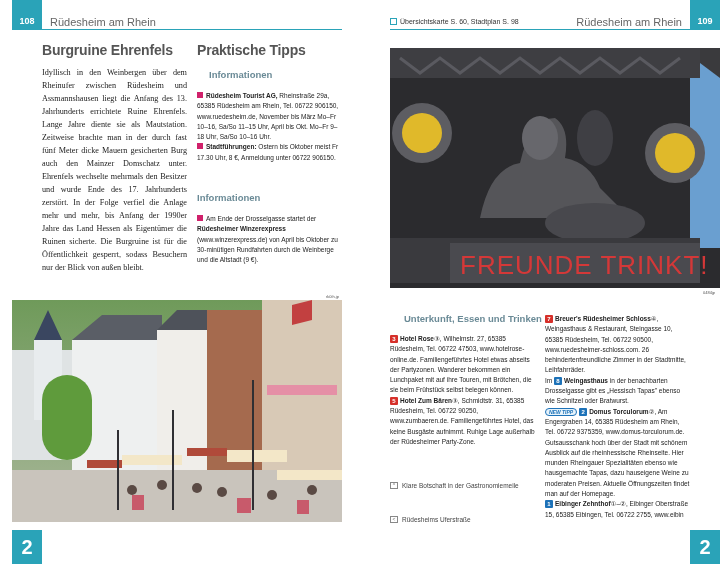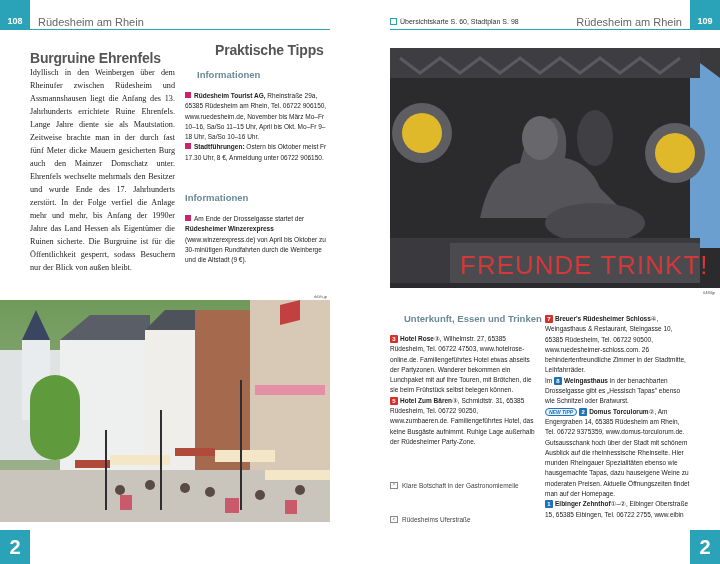--- a/index.html
+++ b/index.html
@@ -1,20 +1,20 @@
 <!DOCTYPE html>
 <html><head>
 <meta charset="utf-8">
 <style>
   * { box-sizing: border-box; margin: 0; padding: 0; }
   html, body { width: 720px; height: 564px; overflow: hidden; background: #fff; }
   body { position: relative; font-family: "Liberation Sans", sans-serif; color: #222; }
 
   .page { position: absolute; top: 0; height: 564px; width: 360px; background: #fff; }
-  .page-left { left: 0; }
+  .page-left { left: 12px; }
   .page-right { left: 360px; }
 
   
   .pnum-tab { position: absolute; top: 0; width: 30px; height: 30px; background: #2aa3b8; color: #fff;
     font-size: 9px; font-weight: bold; display: flex; align-items: flex-end; justify-content: center; padding-bottom: 4px; }
   .page-left .pnum-tab { left: 0; }
   .page-right .pnum-tab { right: 0; }
   .hdr-line { position: absolute; top: 29px; height: 1px; background: #2aa3b8; }
   .page-left .hdr-line { left: 30px; width: 300px; }
   .page-right .hdr-line { left: 30px; width: 300px; }
@@ -49,24 +49,24 @@
 </head>
 <body>
 
 <div class="page page-left">
   <div class="pnum-tab">
       <span>108</span>
     </div>
   <div class="hdr-line"></div>
   <div class="hdr-title">Rüdesheim am Rhein</div>
 
-  <div class="h1" style="left:30px; top:42px;margin-top:8px;">Burgruine Ehrenfels</div>
+  <div class="h1" style="left:30px; top:42px;">Burgruine Ehrenfels</div>
   <div class="body-serif" style="left:30px; top:66px; width:145px;">Idyllisch in den Weinbergen über dem Rheinufer zwischen Rüdesheim und Assmannshausen liegt die Anfang des 13. Jahrhunderts errichtete Ruine Ehrenfels. Lange Jahre diente sie als Mautstation. Zeitweise brachte man in der durch fast fünf Meter dicke Mauern gesicherten Burg auch den Mainzer Domschatz unter. Ehrenfels wechselte mehrmals den Besitzer und wurde Ende des 17. Jahrhunderts zerstört. In der Folge verfiel die Anlage mehr und mehr, bis Anfang der 1990er Jahre das Land Hessen als Eigentümer die Ruinen sicherte. Die Burgruine ist für die Öffentlichkeit gesperrt, sodass Besuchern nur der Blick von außen bleibt.</div>
 
-  <div class="h1" style="left:185px; top:42px;margin-left:30px;">Praktische Tipps</div>
+  <div class="h1" style="left:185px; top:42px;">Praktische Tipps</div>
   <div class="h2" style="left:185px; top:69px;padding-left:12px;">Informationen</div>
   <div class="small" style="left:185px; top:91px; width:146px;">
     <div><span class="bullet"></span><b>Rüdesheim Tourist AG,</b><span> Rheinstraße 29a, 65385 Rüdesheim am Rhein, Tel. 06722 906150, www.ruedesheim.de, November bis März Mo–Fr 10–16, Sa/So 11–15 Uhr, April bis Okt. Mo–Fr 9–18 Uhr, Sa/So 10–16 Uhr.</span></div>
     <div><span class="bullet"></span><b>Stadtführungen:</b><span> Ostern bis Oktober meist Fr 17.30 Uhr, 8 €, Anmeldung unter 06722 906150.</span></div>
   </div>
 
   <div class="h2" style="left:185px; top:192px;">Informationen</div>
   <div class="small" style="left:185px; top:214px; width:146px;">
     <span class="bullet"></span><span>Am Ende der Drosselgasse startet der </span><b>Rüdesheimer Winzerexpress</b><span> (www.winzerexpress.de) von April bis Oktober zu 30-minütigen Rundfahrten durch die Weinberge und die Altstadt (9 €).</span>
   </div>

